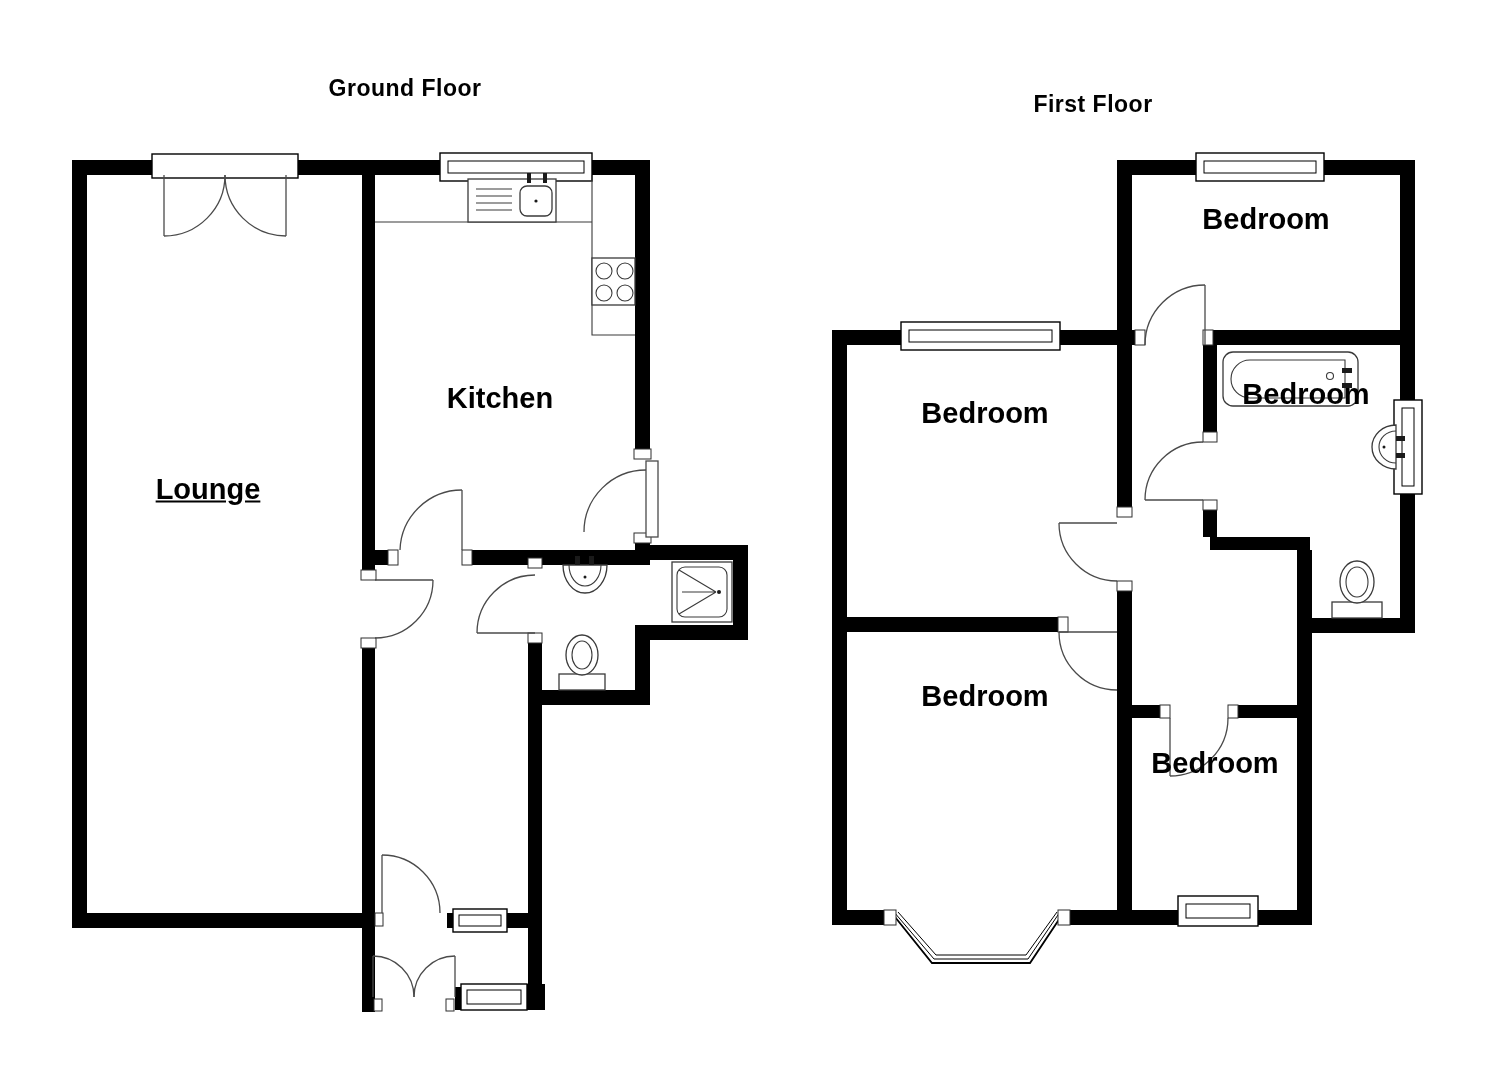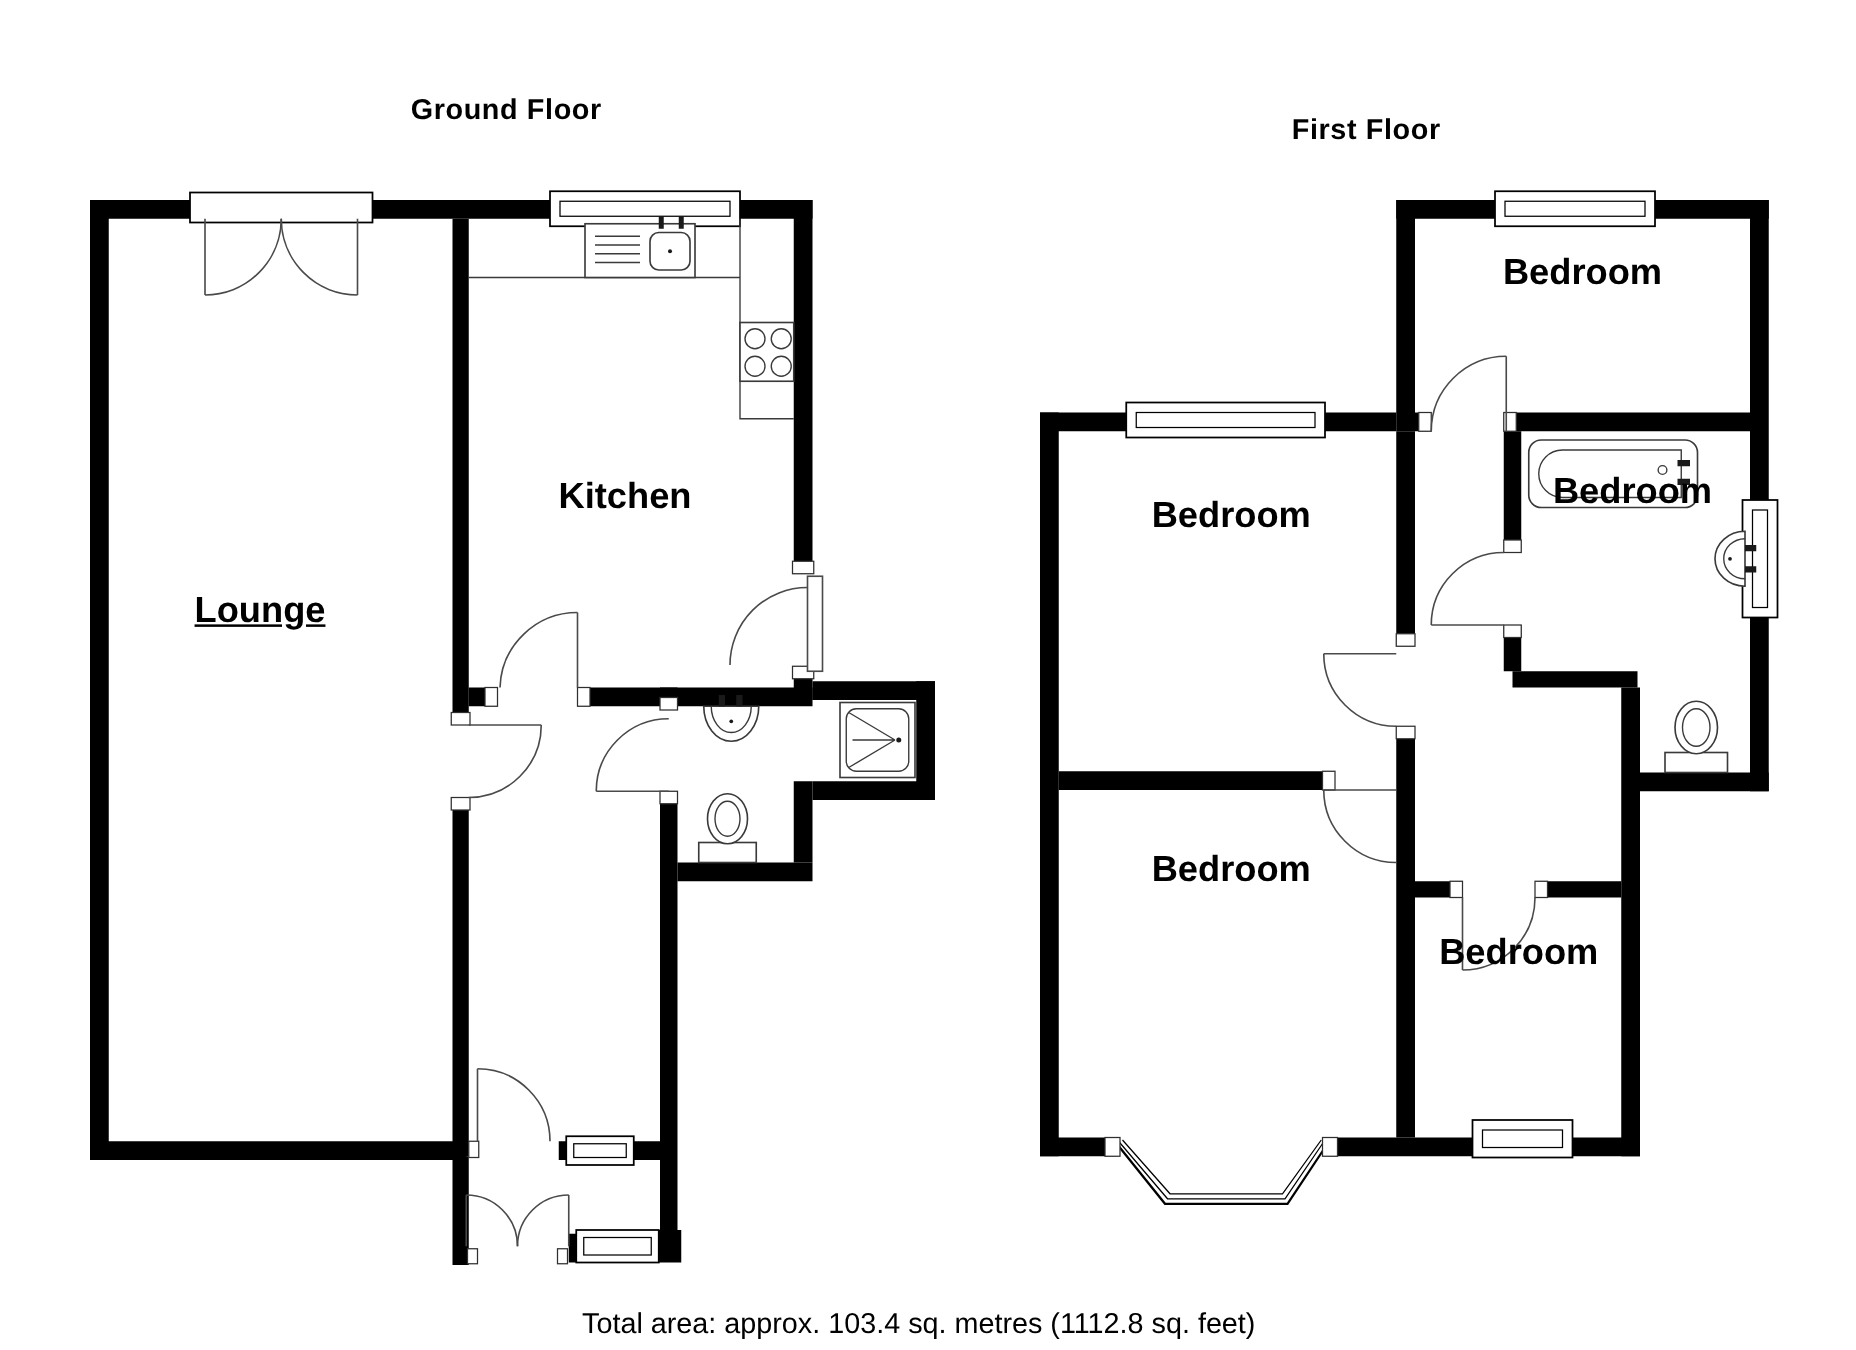--- a/index.html
+++ b/index.html
@@ -253,14 +253,13 @@
 
   <div class="lbl room-label" style="left:208px;top:489px;text-decoration:underline;">Lounge</div>
   <div class="lbl room-label" style="left:500px;top:398px;">Kitchen</div>
 
   <div class="lbl room-label" style="left:1266px;top:219px;">Bedroom</div>
   <div class="lbl room-label" style="left:985px;top:413px;">Bedroom</div>
   <div class="lbl room-label" style="left:985px;top:696px;">Bedroom</div>
   <div class="lbl room-label" style="left:1215px;top:763px;">Bedroom</div>
   <div class="lbl room-label" style="left:1306px;top:394px;">Bedroom</div>
 
-  <div class="lbl footer-text" style="left:735px;top:1059px;">Total area: approx. 103.4 sq. metres (1112.8 sq. feet)</div>
 </div>
 
 </body></html>

